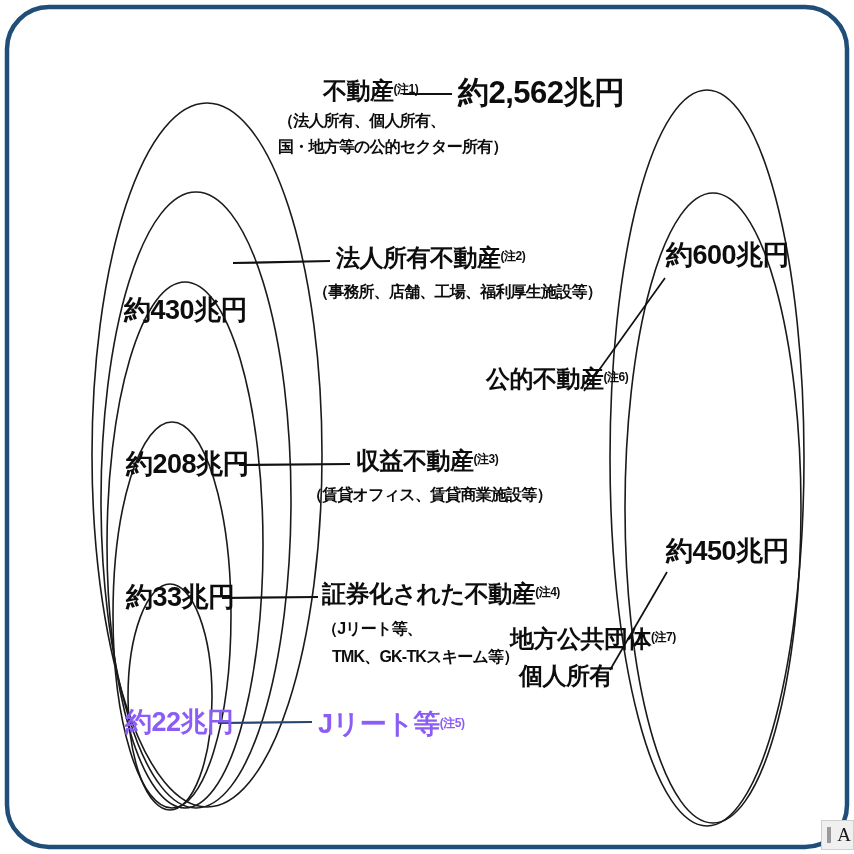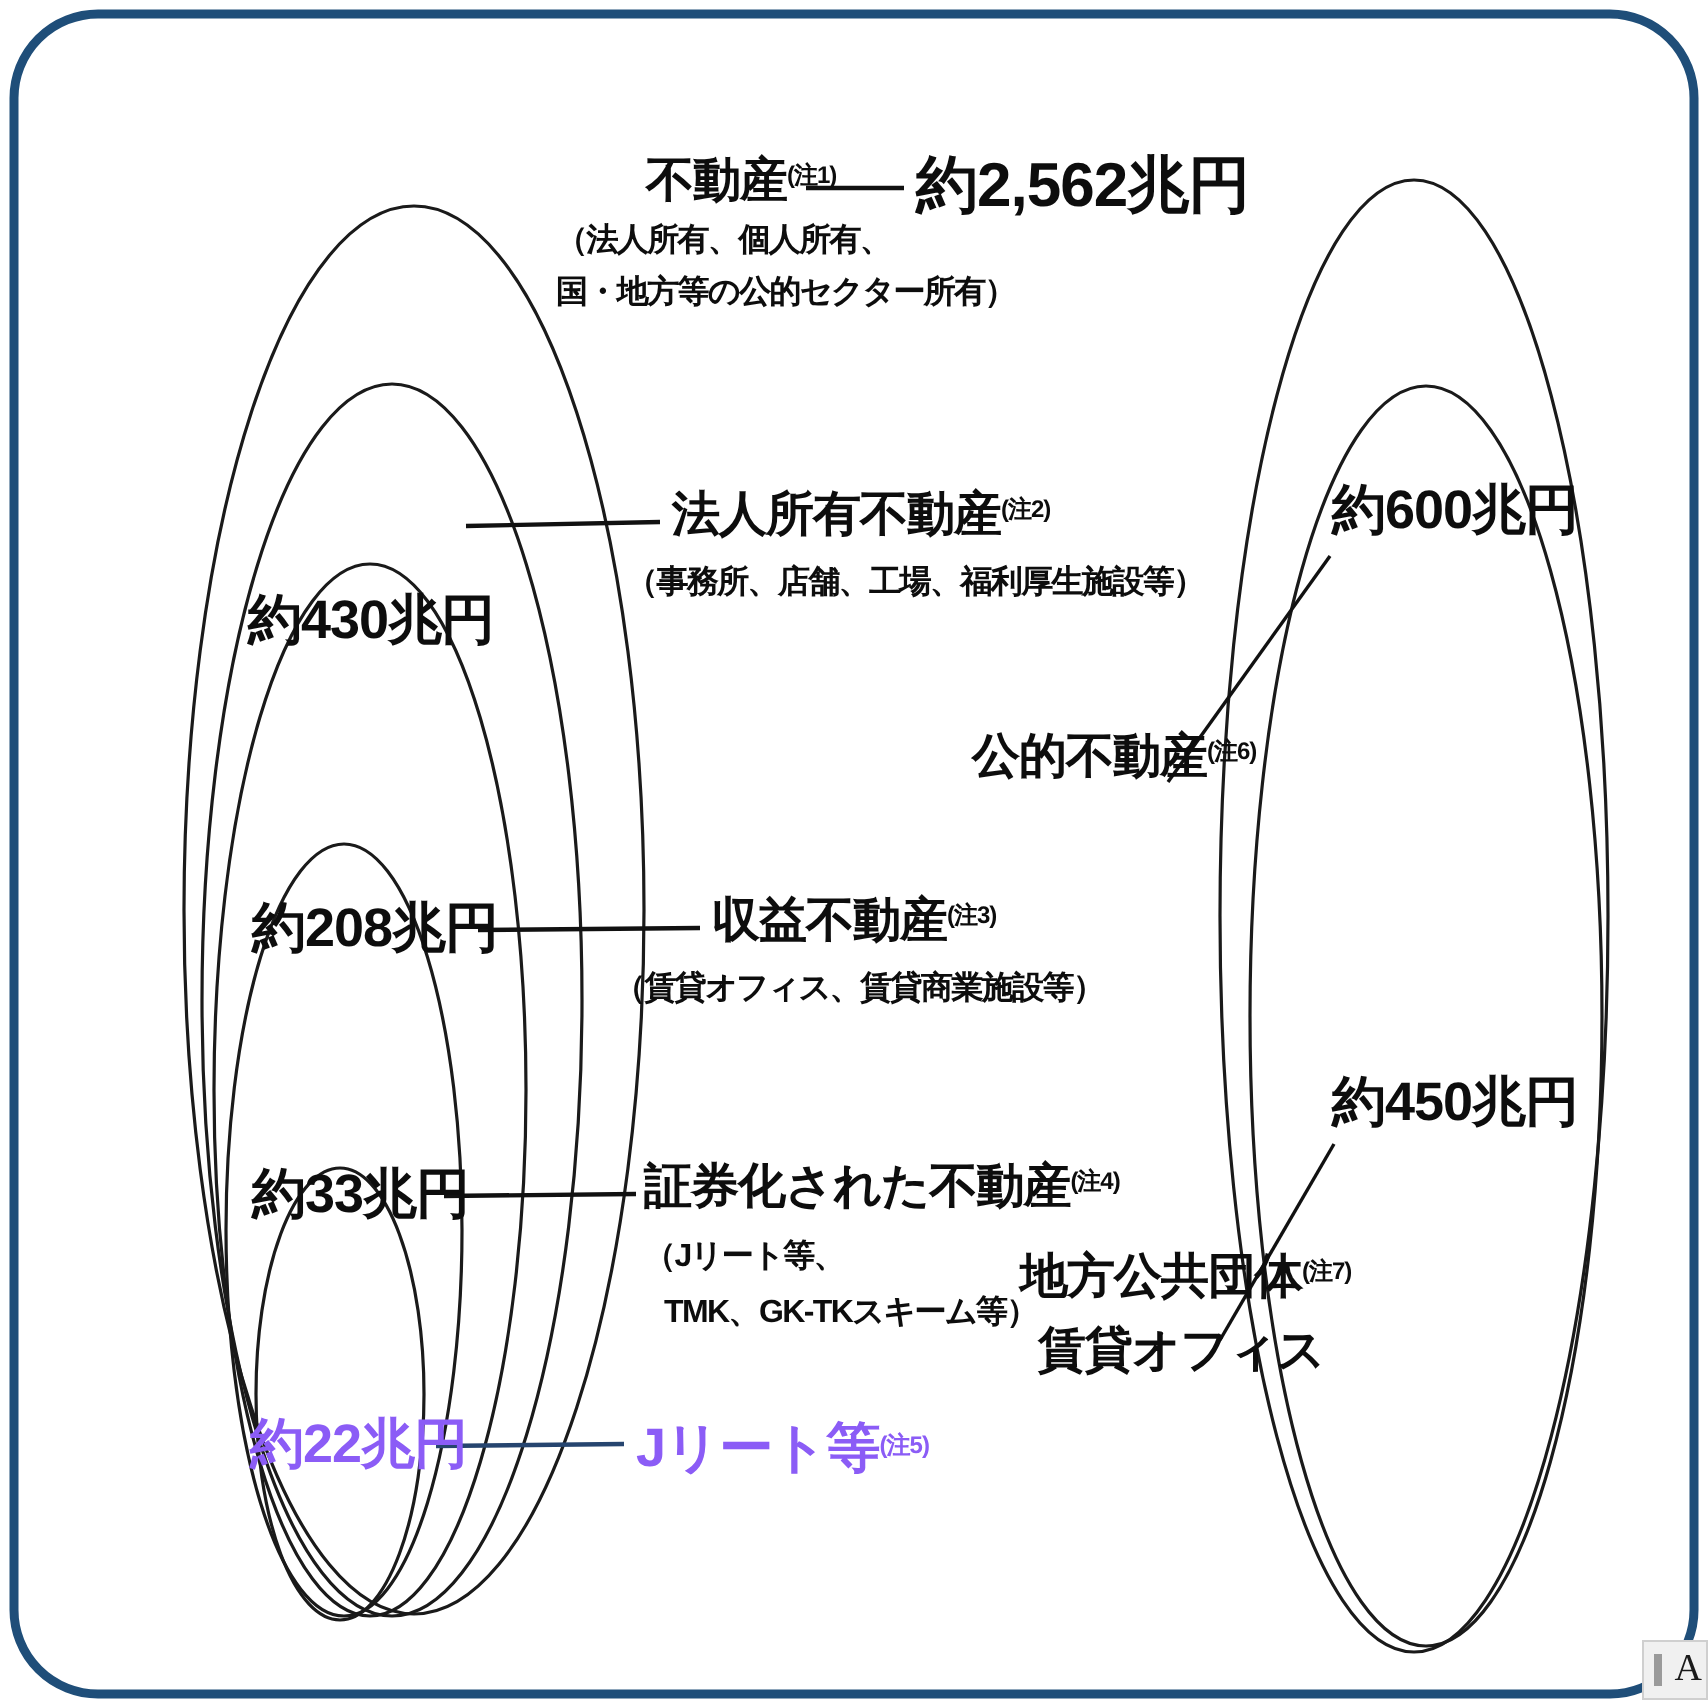--- a/index.html
+++ b/index.html
@@ -107,20 +107,20 @@
 
   <div class="lbl amt" style="left:666px;top:240px;">約600兆円</div>
   <div class="lbl" style="left:486px;top:366px;">
     <span class="cat">公的不動産</span><span class="note">(注6)</span>
   </div>
 
   <div class="lbl amt" style="left:666px;top:536px;">約450兆円</div>
   <div class="lbl" style="left:510px;top:626px;">
     <span class="cat">地方公共団体</span><span class="note">(注7)</span>
   </div>
-  <div class="lbl cat" style="left:519px;top:663px;">賃貸オフィス</div>
+  <div class="lbl cat" style="left:519px;top:663px;">個人所有</div>
 
   <div id="corner-widget">
     <span class="bar"></span>
     <span class="glyph">A</span>
   </div>
 
 </div>
 
 </body></html>

